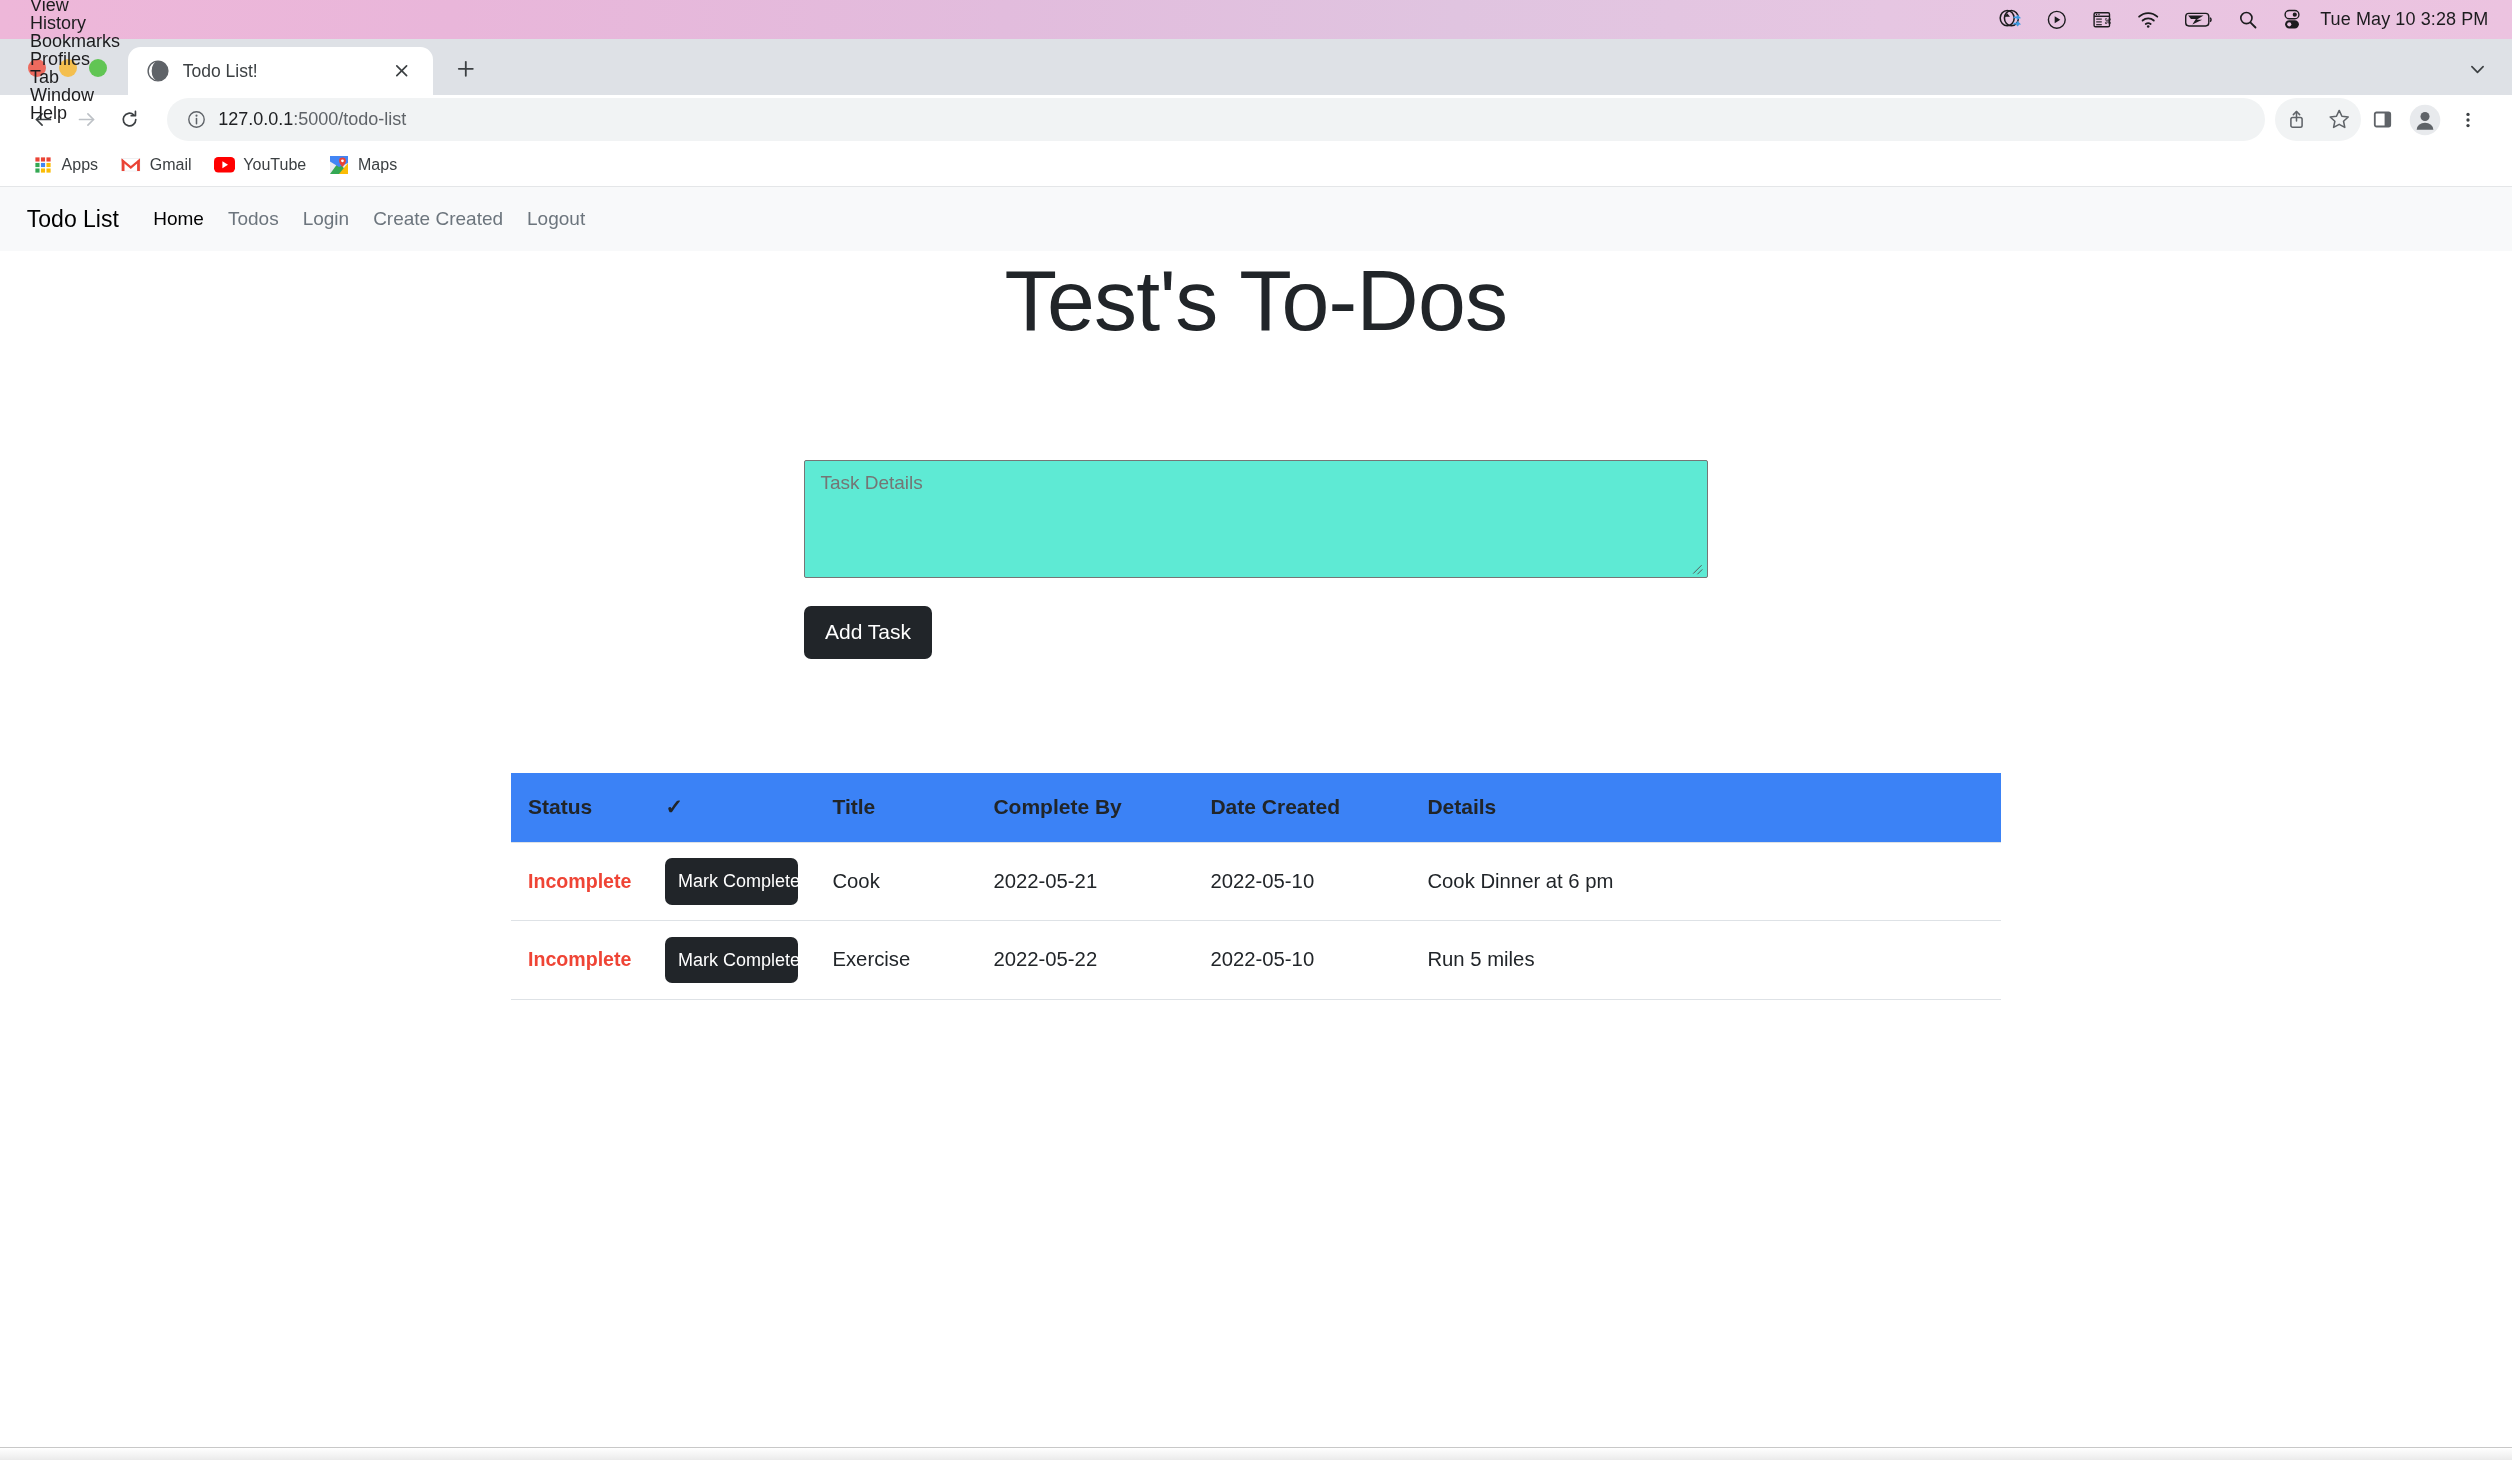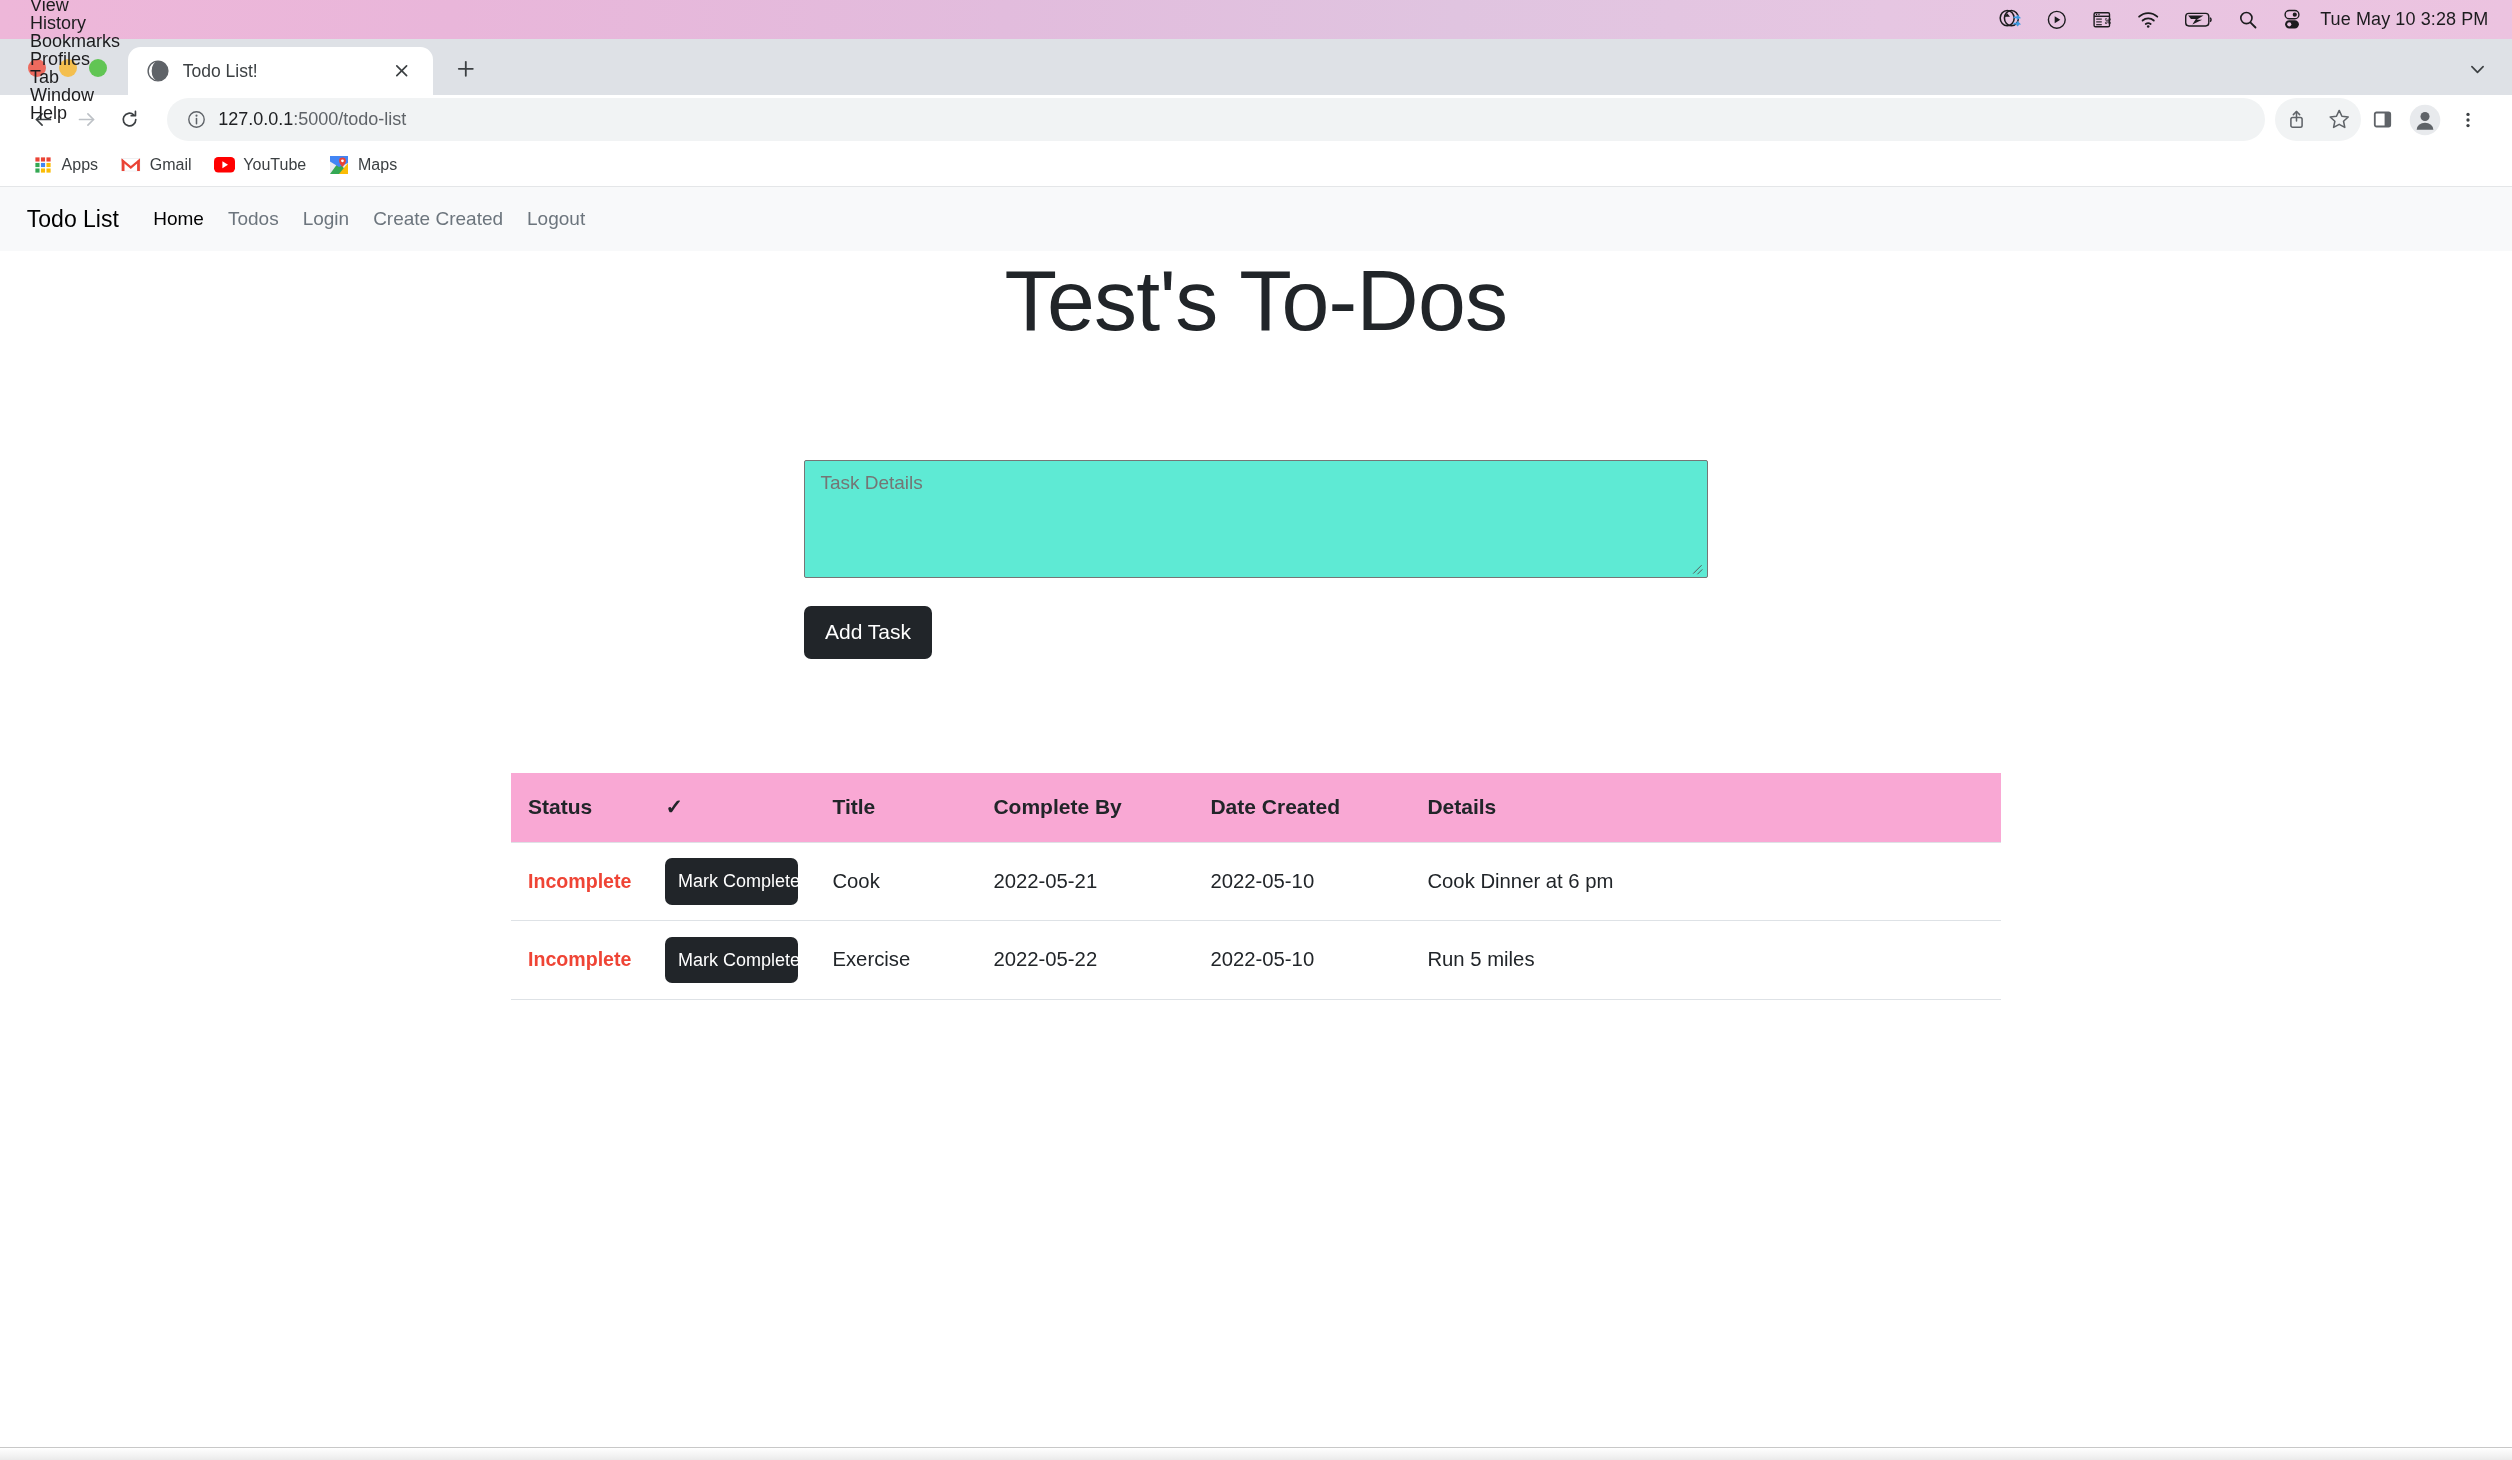--- a/index.html
+++ b/index.html
@@ -200,21 +200,21 @@
     cursor: pointer;
   }
 
   
   .table-wrap {
     width: 1490px;
     margin: 0 auto;
     margin-top: 114px;
   }
   table { width: 100%; border-collapse: collapse; }
-  thead tr { background: #f9a8d4; }
+  thead tr { background: #3b82f6; }
   th {
     text-align: left;
     font-size: 21px;
     font-weight: bold;
     color: #212529;
     padding: 22.4px 17px;
     border-bottom: 1.4px solid #dee2e6;
     white-space: nowrap;
   }
   td {

